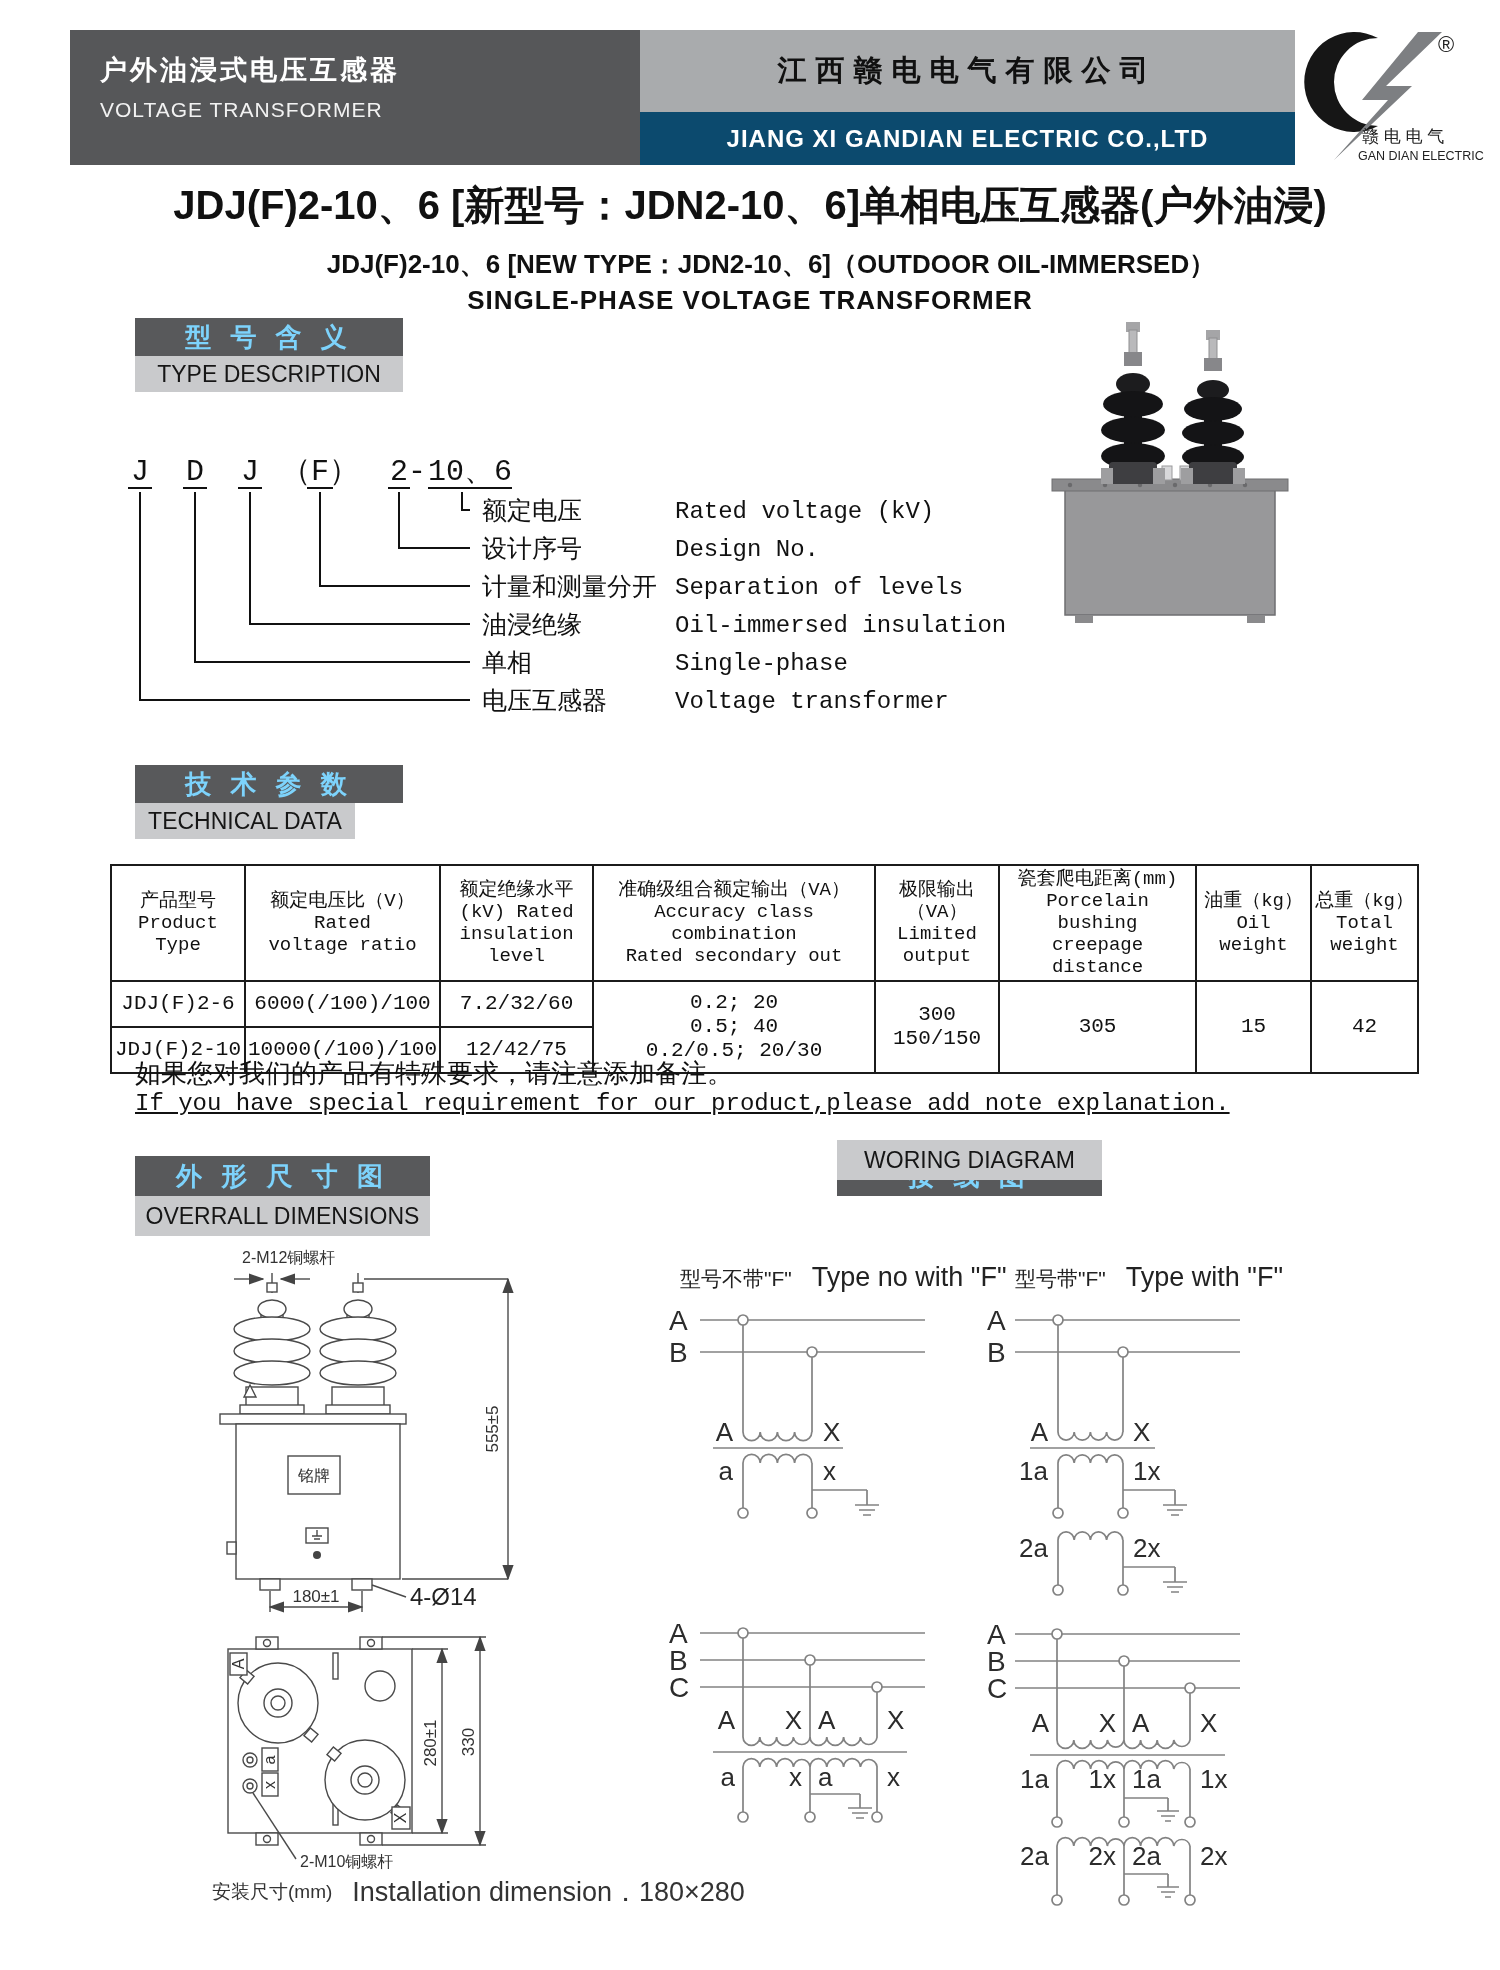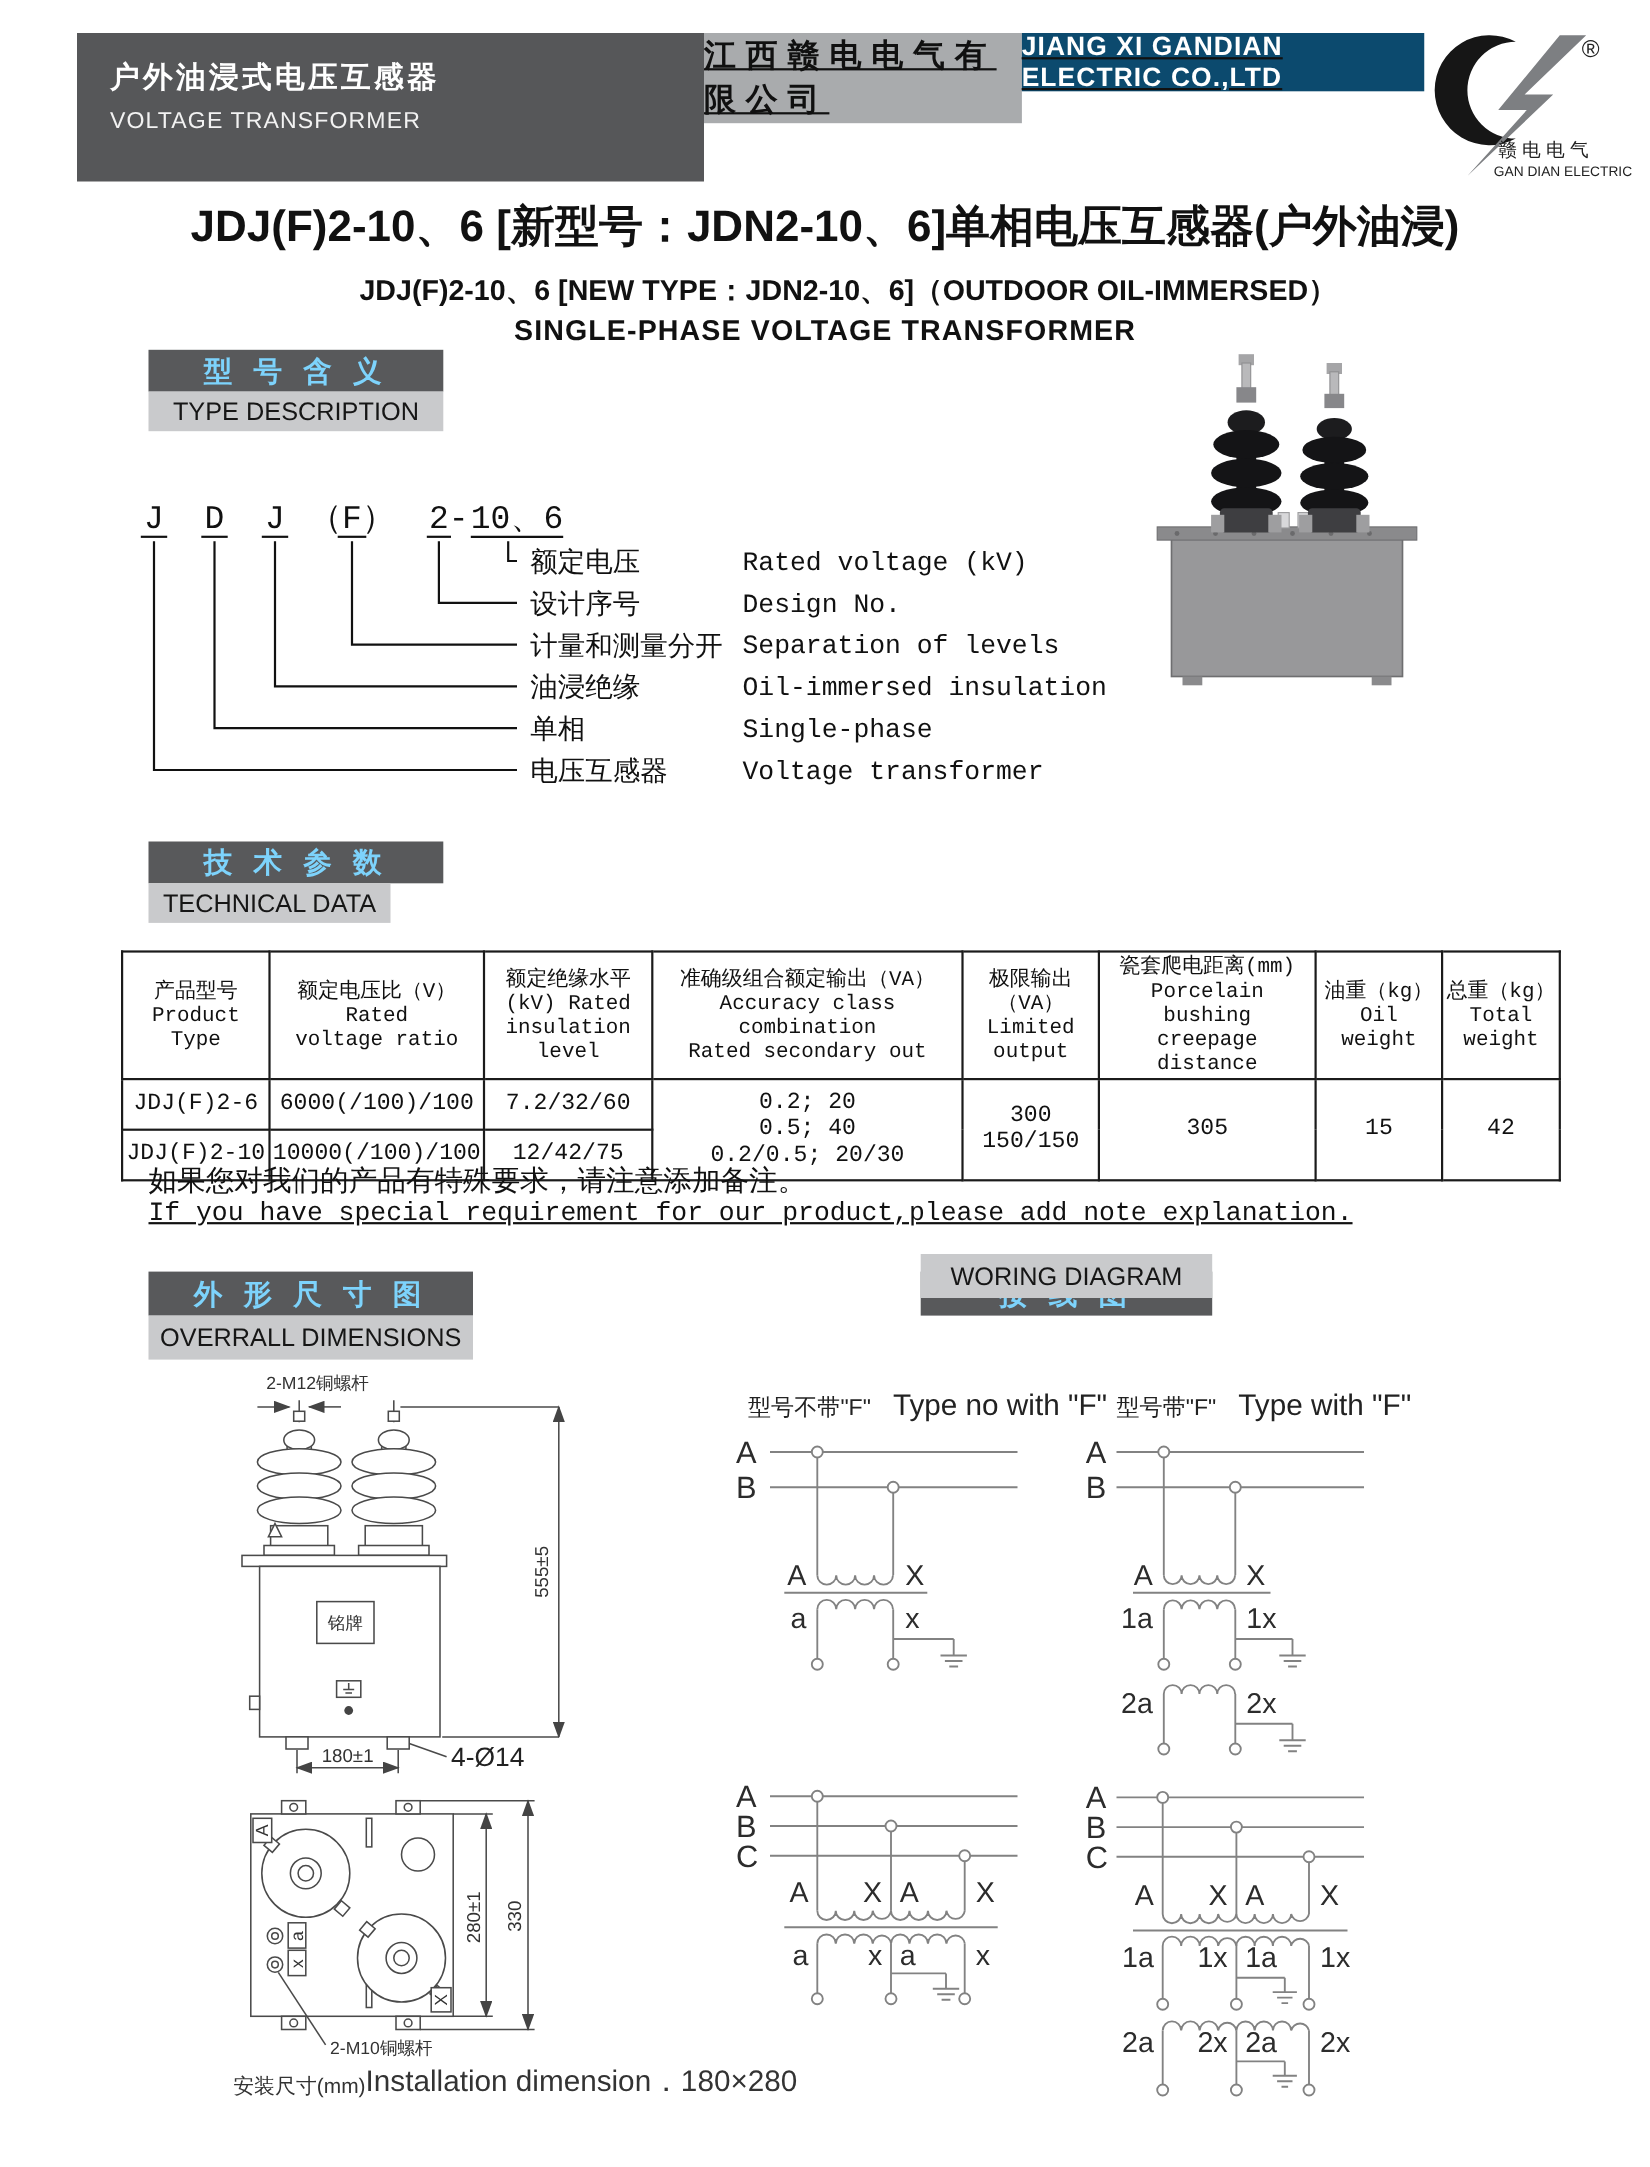--- a/index.html
+++ b/index.html
@@ -5,21 +5,21 @@
   html,body{margin:0;padding:0;background:#e8e8e8;}
   .page{position:relative;width:1500px;height:1970px;background:#ffffff;margin:0 auto;
         font-family:"Liberation Sans",sans-serif;color:#111;overflow:hidden;}
   .mono{font-family:"Liberation Mono","DejaVu Sans Mono",monospace;text-decoration:underline;}
 
   
   .topbar{position:absolute;left:70px;top:30px;width:1400px;height:135px;display:flex;}
   .tb-left{width:570px;background:#565759;color:#fff;padding:22px 0 0 30px;box-sizing:border-box;}
   .tb-left-cn{font-size:27px;font-weight:bold;letter-spacing:3px;}
   .tb-left-en{font-size:21px;letter-spacing:1px;margin-top:10px;color:#f2f2f2;}
-  .tb-mid{flex:1;display:flex;flex-direction:row;text-decoration:underline;}
+  .tb-mid{flex:1;display:flex;flex-direction:column;}
   .tb-mid-cn{height:82px;background:#a9abad;color:#101010;font-size:29px;font-weight:bold;
              letter-spacing:9px;display:flex;align-items:center;justify-content:center;}
   .tb-mid-en{height:53px;background:#0c4a6e;color:#ffffff;font-size:24px;font-weight:bold;
              letter-spacing:1px;display:flex;align-items:center;justify-content:center;}
   .tb-logo{width:175px;background:#fff;display:flex;align-items:center;justify-content:center;}
 
   
   .title-main{position:absolute;left:0;top:178px;width:1500px;text-align:center;
               font-size:40px;font-weight:bold;letter-spacing:0px;}
   .title-sub1{position:absolute;left:0;top:247px;width:1500px;text-align:center;
@@ -43,21 +43,21 @@
   table.spec td{height:46px;font-size:21px;line-height:24px;
                 font-family:"Liberation Mono","DejaVu Sans Mono",monospace;}
 
   .note-cn{position:absolute;left:135px;top:1056px;font-size:26px;}
   .note-en{position:absolute;left:135px;top:1090px;font-size:24px;}
 
   .wire-title{position:absolute;display:flex;gap:20px;align-items:baseline;}
   .wire-title .cn{font-size:21px;color:#222;}
   .wire-title .en{font-size:27px;color:#222;}
 
-  .caption{position:absolute;left:212px;top:1874px;display:flex;gap:0;align-items:flex-end;}
+  .caption{position:absolute;left:212px;top:1874px;display:flex;gap:20px;align-items:center;}
   .caption .cn{font-size:19px;color:#333;}
   .caption .en{font-size:27px;color:#333;}
 
   
   svg{position:absolute;overflow:visible;}
   svg text{font-family:"Liberation Sans",sans-serif;fill:#222;}
   .code-letter{font-size:30px;font-family:"Liberation Mono","DejaVu Sans Mono",monospace;fill:#111;}
   .code-cn{font-size:25px;fill:#111;}
   .code-en{font-size:24px;font-family:"Liberation Mono","DejaVu Sans Mono",monospace;fill:#111;}
   .kline{stroke:#111;stroke-width:2;fill:none;}

